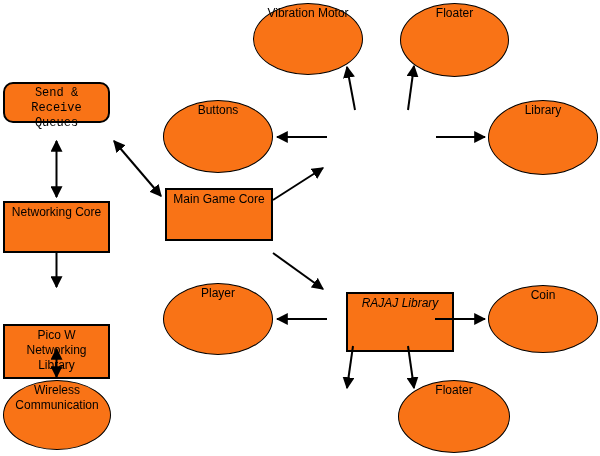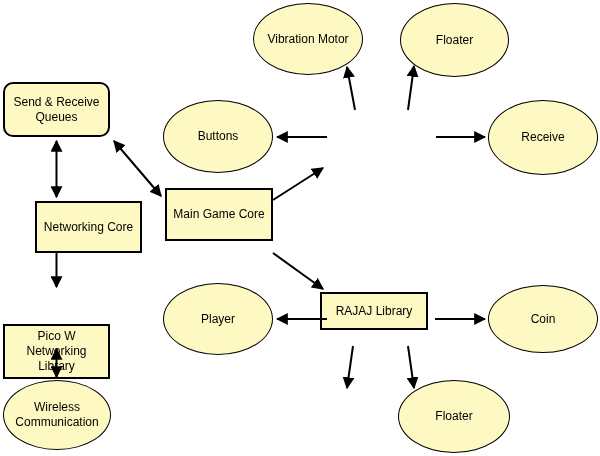--- a/index.html
+++ b/index.html
@@ -11,42 +11,42 @@
   .canvas {
     position: relative;
     width: 600px;
     height: 456px;
     background: #ffffff;
     overflow: hidden;
   }
   .node {
     position: absolute;
     box-sizing: border-box;
-    background: #fef9c3;
+    background: #f97316;
     color: #000000;
     display: flex;
-    align-items: center;
+    align-items: flex-start;
     justify-content: center;
     text-align: center;
     font-size: 12px;
     line-height: 1.25;
     z-index: 1;
     padding: 2px;
   }
   .rect    { border: 2px solid #000000; }
   .rounded { border-radius: 10px; }
   .ellipse { border: 1.5px solid #000000; border-radius: 50%; }
 
   
-  .n-srq      { left: 3px;   top: 82px;  width: 107px; height: 55px; }
-  .n-netcore  { left: 3px;   top: 201px; width: 107px; height: 52px; margin-left: 32px; }
+  .n-srq      { left: 3px;   top: 82px;  width: 107px; height: 41px; font-family: Liberation Mono, monospace; }
+  .n-netcore  { left: 3px;   top: 201px; width: 107px; height: 52px; }
   .n-picow    { left: 3px;   top: 290px; width: 107px; height: 55px; margin-top: 34px; }
   .n-maingame { left: 165px; top: 188px; width: 108px; height: 53px; }
   .n-zip96    { left: 327px; top: 110px; width: 109px; height: 55px; }
-  .n-rajaj    { left: 320px; top: 292px; width: 108px; height: 38px; }
+  .n-rajaj    { left: 346px; top: 292px; width: 108px; height: 60px; font-style: italic; }
   .n-vibmotor { left: 253px; top: 3px;   width: 110px; height: 72px; }
   .n-buzzer   { left: 400px; top: 3px;   width: 109px; height: 74px; }
   .n-buttons  { left: 163px; top: 100px; width: 110px; height: 73px; }
   .n-screen   { left: 488px; top: 100px; width: 110px; height: 75px; }
   .n-player   { left: 163px; top: 283px; width: 110px; height: 72px; }
   .n-coin     { left: 488px; top: 285px; width: 110px; height: 68px; }
   .n-wireless { left: 3px;   top: 380px; width: 108px; height: 70px; }
   .n-walker   { left: 253px; top: 381px; width: 112px; height: 74px; }
   .n-floater  { left: 398px; top: 380px; width: 112px; height: 73px; }
 
@@ -85,21 +85,21 @@
   <div class="node ellipse n-vibmotor">
     <span>Vibration Motor</span>
   </div>
   <div class="node ellipse n-buzzer">
     <span>Floater</span>
   </div>
   <div class="node ellipse n-buttons">
     <span>Buttons</span>
   </div>
   <div class="node ellipse n-screen">
-    <span>Receive</span>
+    <span>Library</span>
   </div>
   <div class="node ellipse n-player">
     <span>Player</span>
   </div>
   <div class="node ellipse n-coin">
     <span>Coin</span>
   </div>
   <div class="node ellipse n-wireless">
     <span>Wireless Communication</span>
   </div>

